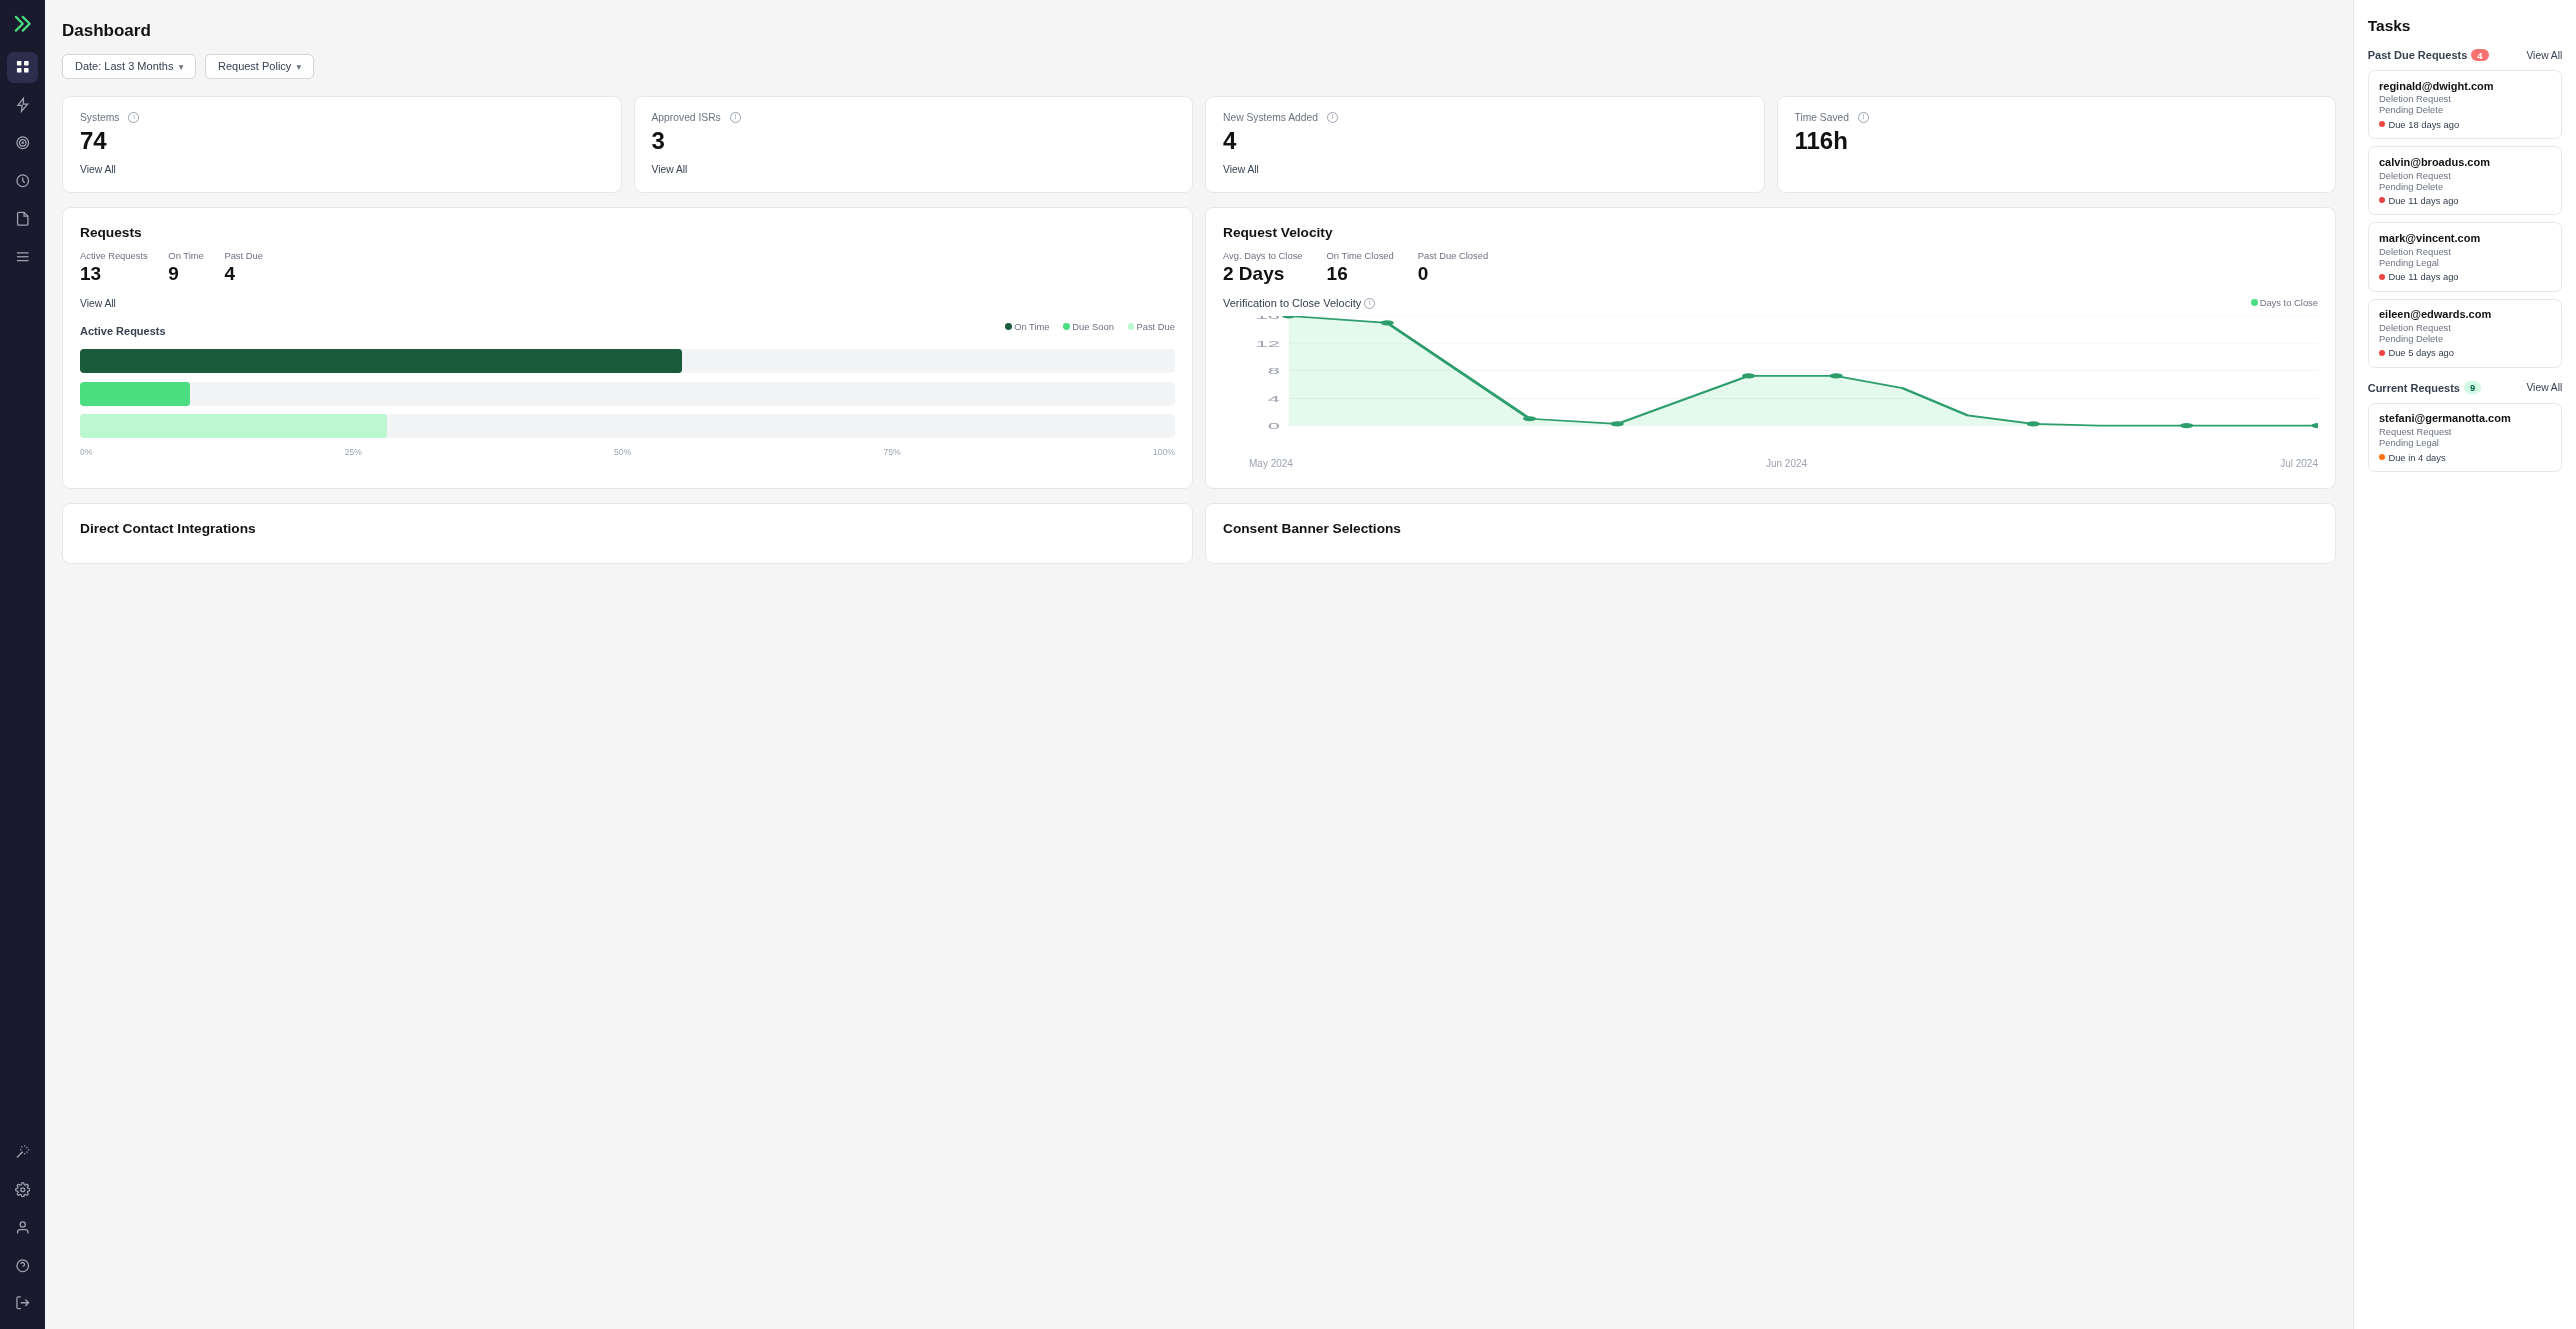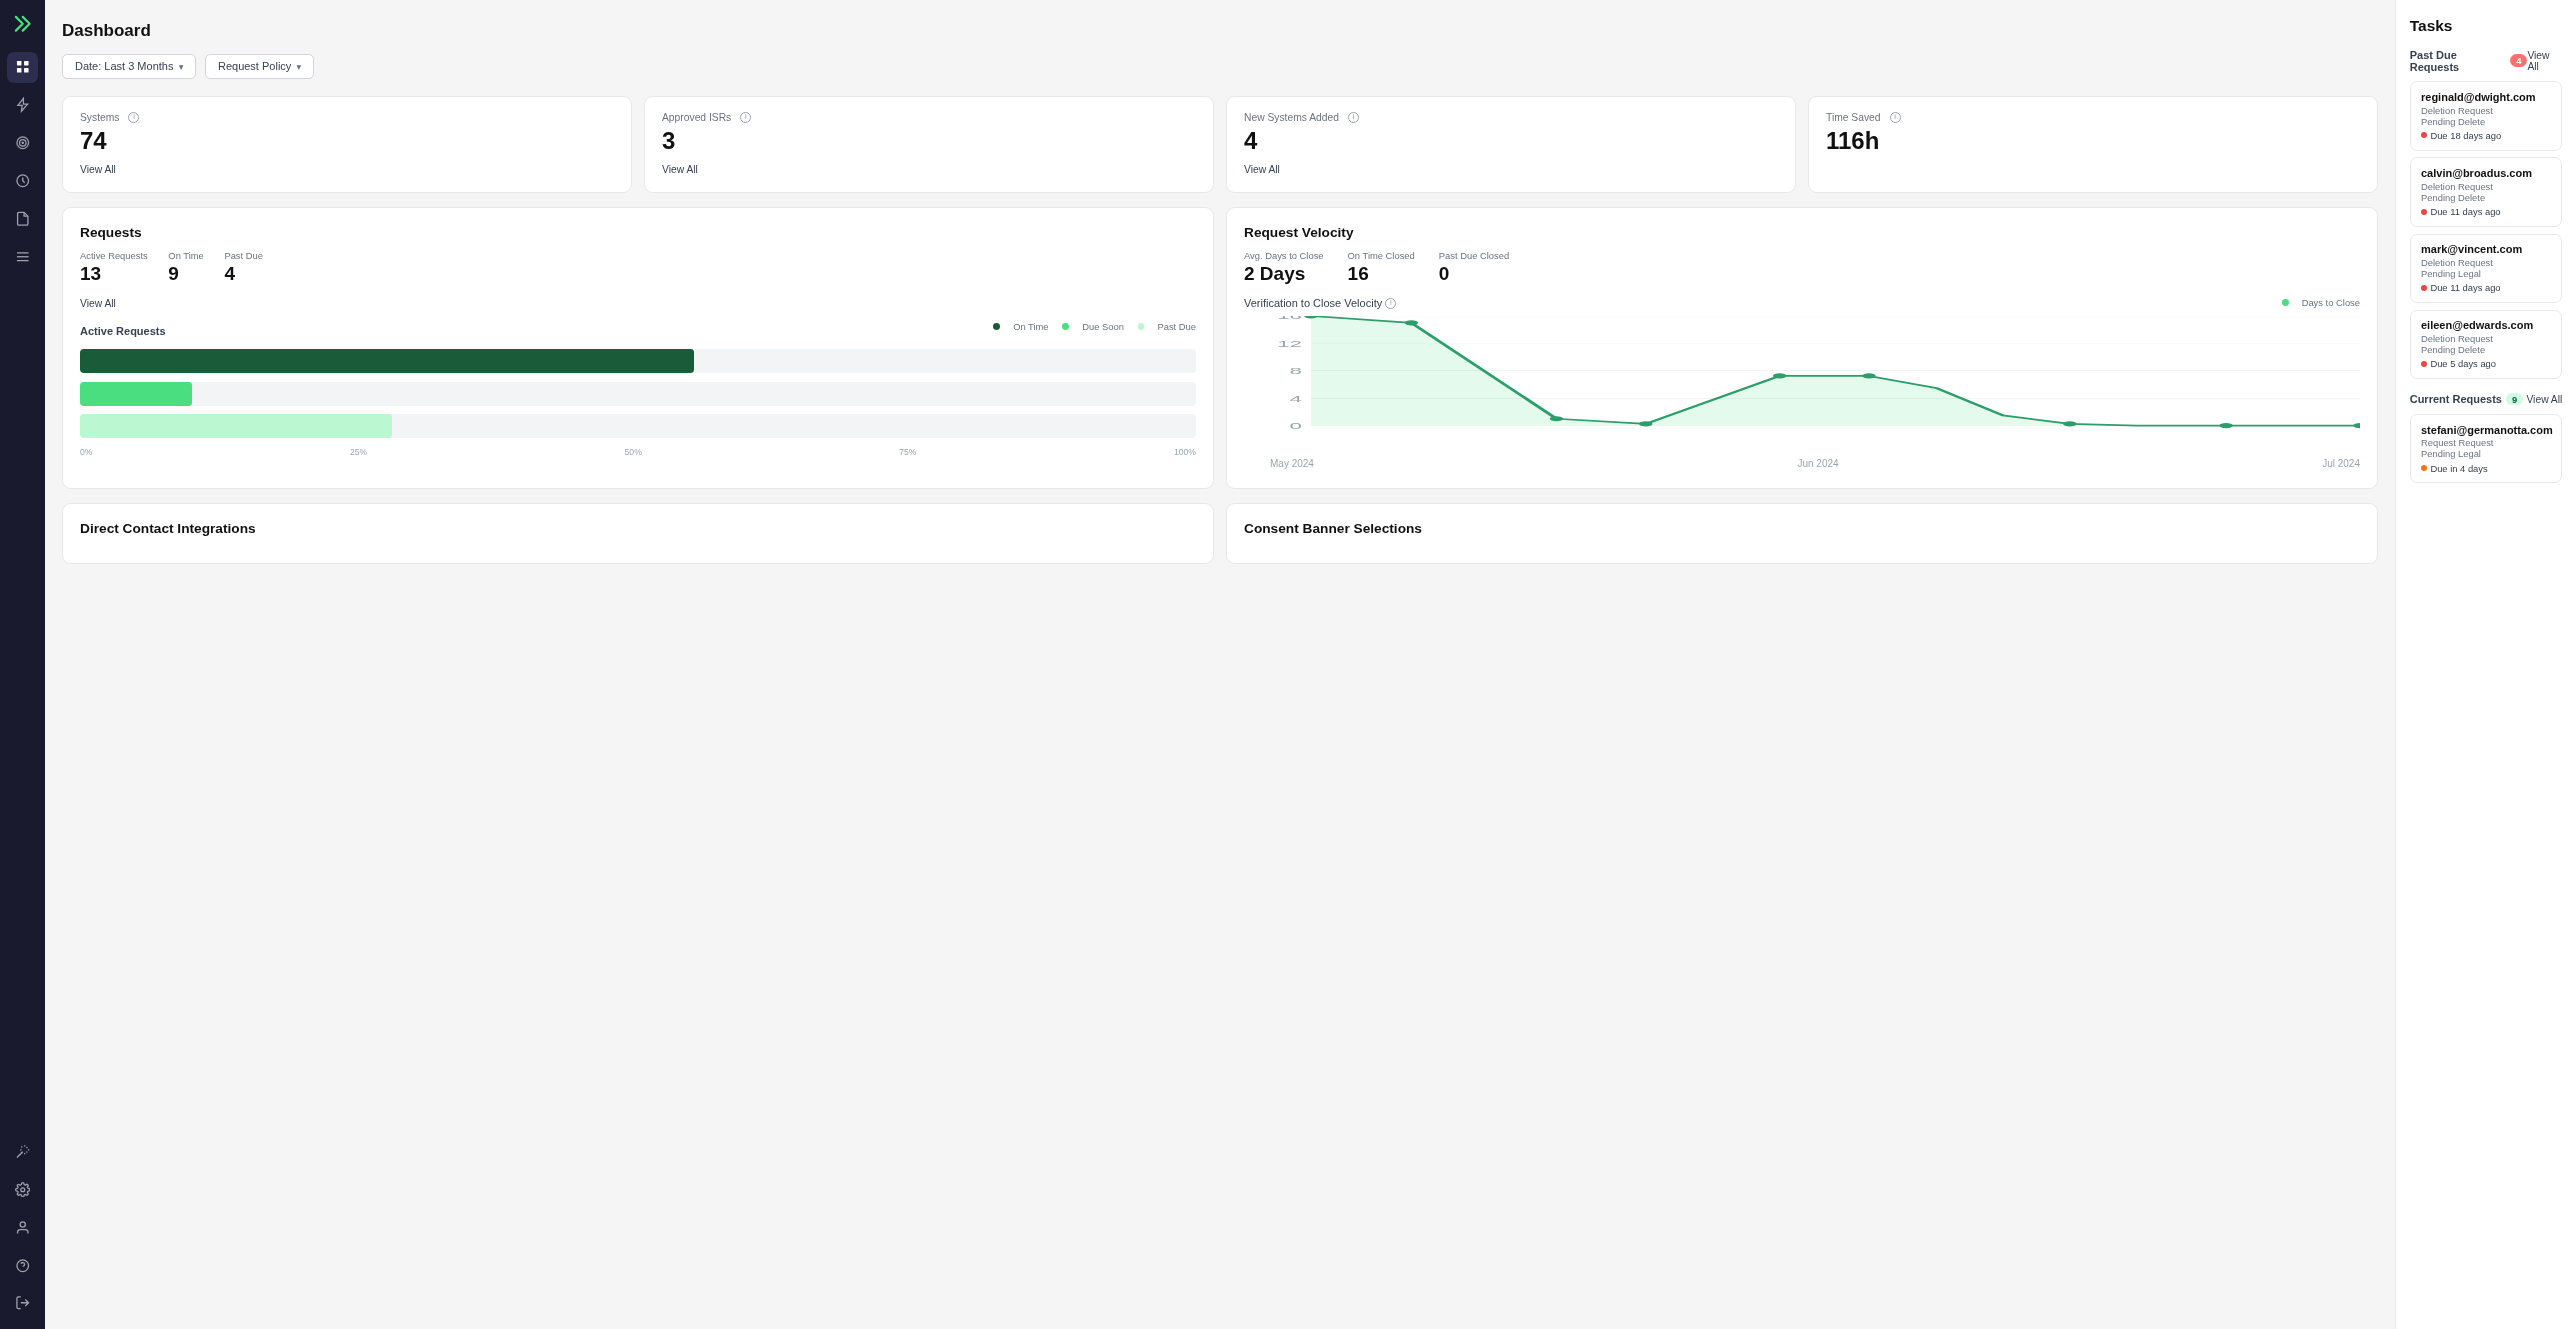--- a/index.html
+++ b/index.html
@@ -140,21 +140,21 @@
     
     .legend {
       display: flex;
       align-items: center;
       gap: 13.7px;
       font-size: 9.4px;
       color: #6b7280;
       margin-bottom: 8.6px;
       float: right;
     }
-    .legend-item { display: flex; align-items: center; gap: 13px; }
+    .legend-item { display: flex; align-items: center; gap: 2px; }
     .legend-dot { width: 6.9px; height: 6.9px; border-radius: 50%; }
 
     
     .bar-chart { clear: both; }
     .bar-row {
       display: flex;
       align-items: center;
       margin-bottom: 8.6px;
       gap: 0;
     }
@@ -194,21 +194,21 @@
 
     
     .bottom-row {
       display: grid;
       grid-template-columns: 1fr 1fr;
       gap: 12px;
     }
 
     
     .tasks-panel {
-      width: 181px;
+      width: 223px;
       background: #fff;
       border-left: 0.9px solid #e5e7eb;
       padding: 17px 13.7px;
       overflow-y: auto;
       flex-shrink: 0;
     }
     .tasks-title {
       font-size: 15.5px;
       font-weight: 700;
       color: #111;

